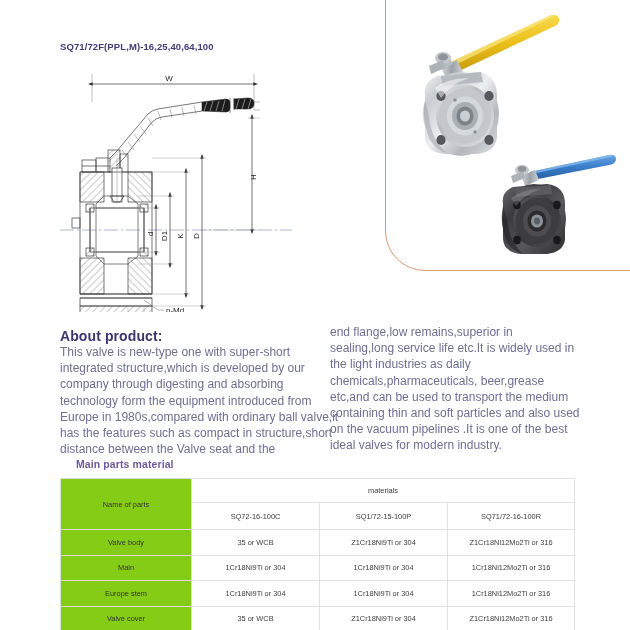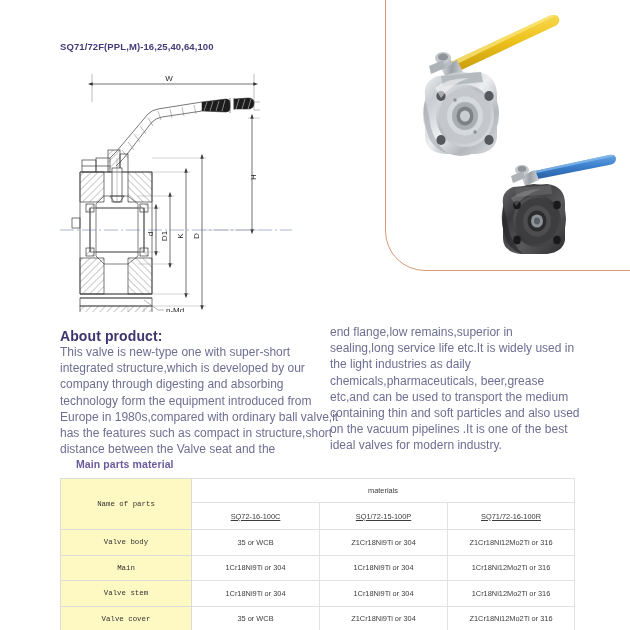--- a/index.html
+++ b/index.html
@@ -50,26 +50,25 @@
     border-collapse:collapse;table-layout:fixed;
     font-size:7.4px;color:#3c3c3c;
   }
   .parts-table td{
     border:1px solid #e2e2e2;
     text-align:center;vertical-align:middle;
     padding:0;height:24.5px;
     font-weight:normal;
   }
   .parts-table td.name-col{
-    background:#fef9c3;width:131px;border-color:#dcdcdc;
+    background:#84cc16;width:131px;border-color:#dcdcdc;
     color:#333;
-    font-family:Liberation Mono, monospace;
   }
   .parts-table td.head-materials{height:23px;color:#3c3c3c;}
-  .parts-table td.head-model{height:26px;text-decoration:underline;}
+  .parts-table td.head-model{height:26px;}
   .name-col-head{background:#e9e9e9;}
 </style>
 </head>
 <body>
 
 <div class="page">
 
   <div class="photo-frame"></div>
 
   <svg style="position:absolute;left:385px;top:0px;" width="245" height="290" viewBox="0 0 245 290">
@@ -370,21 +369,21 @@
         <td>Z1Cr18Ni9Ti  or 304</td>
         <td>Z1Cr18Ni12Mo2Ti  or 316</td>
       </tr>
       <tr>
         <td class="name-col">Main</td>
         <td>1Cr18Ni9Ti  or 304</td>
         <td>1Cr18Ni9Ti  or 304</td>
         <td>1Cr18Ni12Mo2Ti  or 316</td>
       </tr>
       <tr>
-        <td class="name-col">Valve stem</td>
+        <td class="name-col">Europe stem</td>
         <td>1Cr18Ni9Ti  or 304</td>
         <td>1Cr18Ni9Ti  or 304</td>
         <td>1Cr18Ni12Mo2Ti  or 316</td>
       </tr>
       <tr>
         <td class="name-col">Valve cover</td>
         <td>35 or WCB</td>
         <td>Z1Cr18Ni9Ti  or 304</td>
         <td>Z1Cr18Ni12Mo2Ti  or 316</td>
       </tr>

